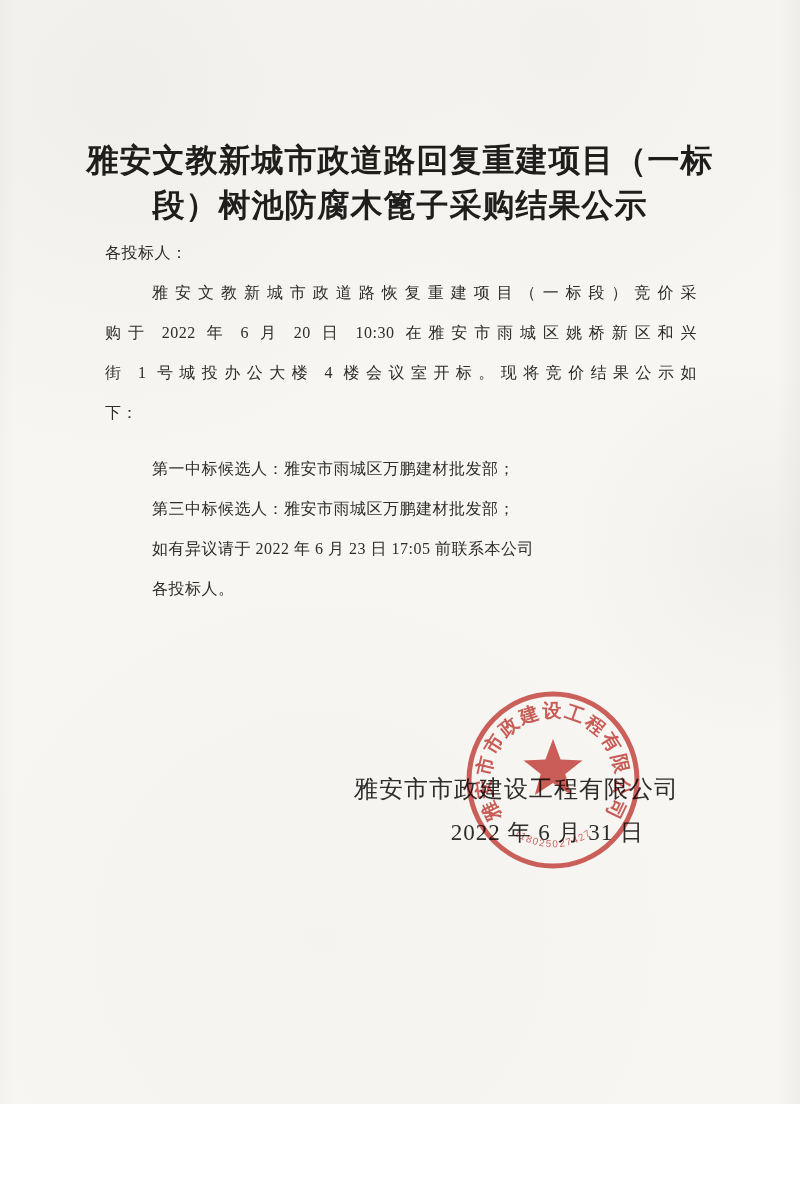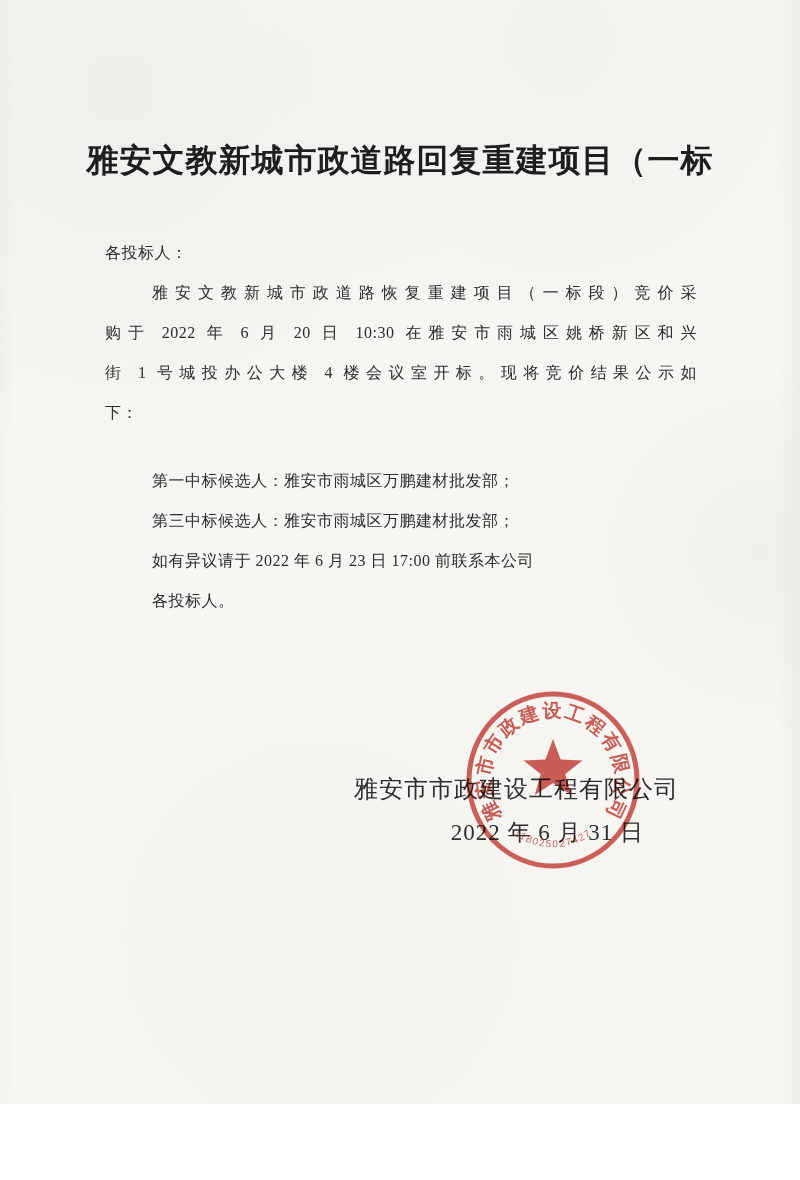--- a/index.html
+++ b/index.html
@@ -27,21 +27,21 @@
   }
   .doc-body{
     position:absolute;top:233px;left:105px;width:592px;
     font-size:16px;line-height:40px;letter-spacing:0.5px;
     color:#2e2d2b;
   }
   .line{height:40px;white-space:nowrap;}
   .indent{padding-left:47px;}
   .fill{text-align:justify;text-align-last:justify;white-space:normal;height:40px;overflow:hidden;}
   .fill.indent{text-indent:47px;padding-left:0;}
-  .gap-top{margin-top:28px;}
+  .gap-top{margin-top:16px;}
   .signature{
     position:absolute;top:773px;left:0;right:0;z-index:1;
     font-size:24px;color:#2e2d2b;letter-spacing:1px;
   }
   .sig-company{position:absolute;top:0;right:121px;white-space:nowrap;}
   .sig-date{position:absolute;top:44px;right:156px;white-space:nowrap;font-size:23px;}
   .stamp{
     position:absolute;left:464px;top:691px;width:178px;height:180px;
     z-index:5;
     mix-blend-mode:multiply;
@@ -50,31 +50,32 @@
   }
   .stamp svg{width:100%;height:100%;}
 </style>
 </head>
 <body>
 
 <div class="page">
 
   <div class="doc-title">
     <div>雅安文教新城市政道路回复重建项目（一标</div>
+    <div>段）树池防腐木篦子采购结果公示</div>
   </div>
 
   <div class="doc-body">
     <div class="line">各投标人：</div>
     <div class="line fill indent">雅安文教新城市政道路恢复重建项目（一标段）竞价采</div>
     <div class="line fill">购于 2022 年 6 月 20 日 10:30 在雅安市雨城区姚桥新区和兴</div>
     <div class="line fill">街 1 号城投办公大楼 4 楼会议室开标。现将竞价结果公示如</div>
     <div class="line">下：</div>
     <div class="line indent gap-top">第一中标候选人：雅安市雨城区万鹏建材批发部；</div>
     <div class="line indent">第三中标候选人：雅安市雨城区万鹏建材批发部；</div>
-    <div class="line indent">如有异议请于 2022 年 6 月 23 日 17:00 前联系本公司</div>
+    <div class="line indent">如有异议请于 2022 年 6 月 23 日 17:05 前联系本公司</div>
     <div class="line indent">各投标人。</div>
   </div>
 
   <div class="signature">
     <div class="sig-company">雅安市市政建设工程有限公司</div>
     <div class="sig-date">2022 年 6 月 31 日</div>
   </div>
 
   <div class="stamp">
     <svg viewBox="0 0 178 180" xmlns="http://www.w3.org/2000/svg">

